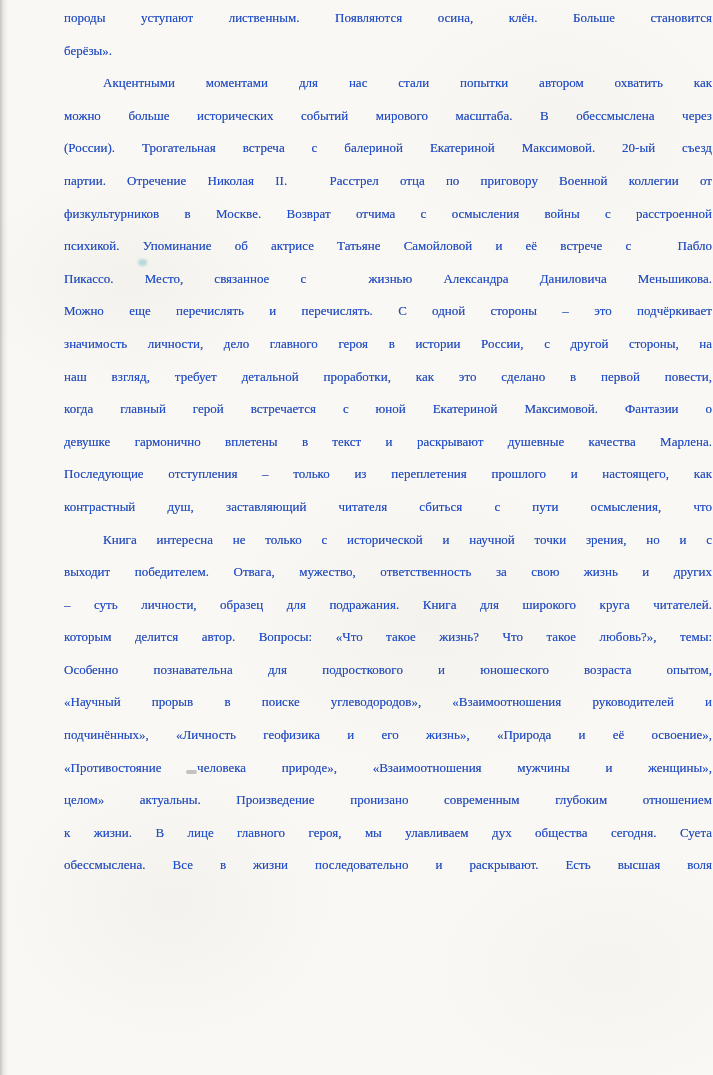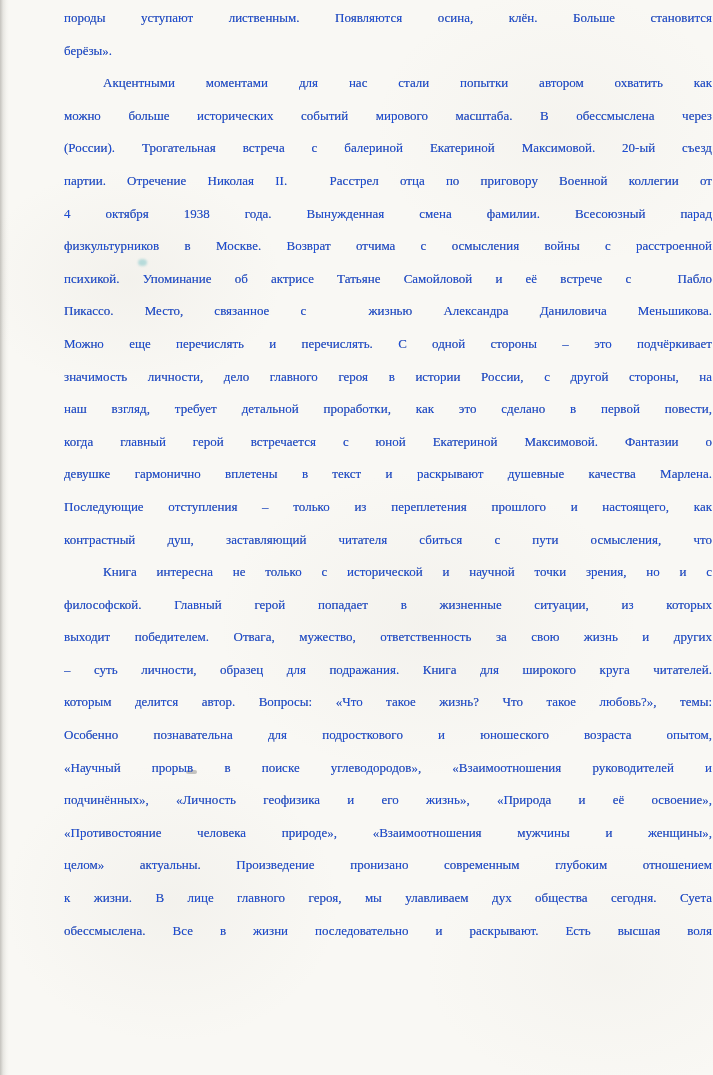--- a/index.html
+++ b/index.html
@@ -88,35 +88,33 @@
   <div class="doc-text" id="text-root">
       <div class="para">
         <div class="line jl">породы уступают лиственным. Появляются осина, клён. Больше становится</div>
         <div class="line">берёзы».</div>
       </div>
       <div class="para">
         <div class="line indent jl">Акцентными моментами для нас стали попытки автором охватить как</div>
         <div class="line jl">можно больше исторических событий мирового масштаба. В обессмыслена через</div>
         <div class="line jl">(России). Трогательная встреча с балериной Екатериной Максимовой. 20-ый съезд</div>
         <div class="line jl">партии. Отречение Николая II.&nbsp; Расстрел отца по приговору Военной коллегии от</div>
-        <div class="line jl">4 октября 1938 года. Вынужденная смена фамилии. Всесоюзный парад</div>
         <div class="line jl">физкультурников в Москве. Возврат отчима с осмысления войны с расстроенной</div>
         <div class="line jl">психикой. Упоминание об актрисе Татьяне Самойловой и её встрече с&nbsp; Пабло</div>
         <div class="line jl">Пикассо. Место, связанное с&nbsp; жизнью Александра Даниловича Меньшикова.</div>
         <div class="line jl">Можно еще перечислять и перечислять. С одной стороны – это подчёркивает</div>
         <div class="line jl">значимость личности, дело главного героя в истории России, с другой стороны, на</div>
         <div class="line jl">наш взгляд, требует детальной проработки, как это сделано в первой повести,</div>
         <div class="line jl">когда главный герой встречается с юной Екатериной Максимовой. Фантазии о</div>
         <div class="line jl">девушке гармонично вплетены в текст и раскрывают душевные качества Марлена.</div>
         <div class="line jl">Последующие отступления – только из переплетения прошлого и настоящего, как</div>
         <div class="line jl">контрастный душ, заставляющий читателя сбиться с пути осмысления, что</div>
       </div>
       <div class="para">
         <div class="line indent jl">Книга интересна не только с исторической и научной точки зрения, но и с</div>
-        <div class="line jl">философской. Главный герой попадает в жизненные ситуации, из которых</div>
         <div class="line jl">выходит победителем. Отвага, мужество, ответственность за свою жизнь и других</div>
         <div class="line jl">– суть личности, образец для подражания. Книга для широкого круга читателей.</div>
         <div class="line jl">которым делится автор. Вопросы: «Что такое жизнь? Что такое любовь?», темы:</div>
         <div class="line jl">Особенно познавательна для подросткового и юношеского возраста опытом,</div>
         <div class="line jl">«Научный прорыв в поиске углеводородов», «Взаимоотношения руководителей и</div>
         <div class="line jl">подчинённых», «Личность геофизика и его жизнь», «Природа и её освоение»,</div>
         <div class="line jl">«Противостояние человека природе», «Взаимоотношения мужчины и женщины»,</div>
         <div class="line jl">целом» актуальны. Произведение пронизано современным глубоким отношением</div>
         <div class="line jl">к жизни. В лице главного героя, мы улавливаем дух общества сегодня. Суета</div>
         <div class="line jl">обессмыслена. Все в жизни последовательно и раскрывают. Есть высшая воля</div>

